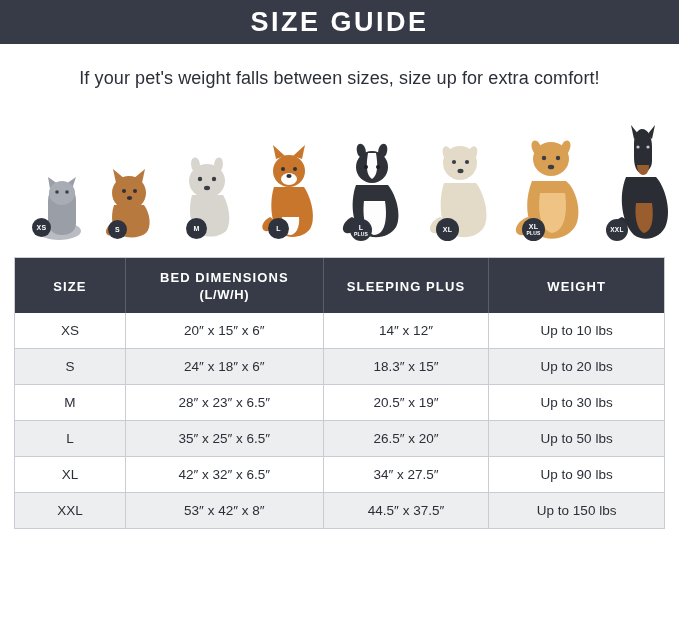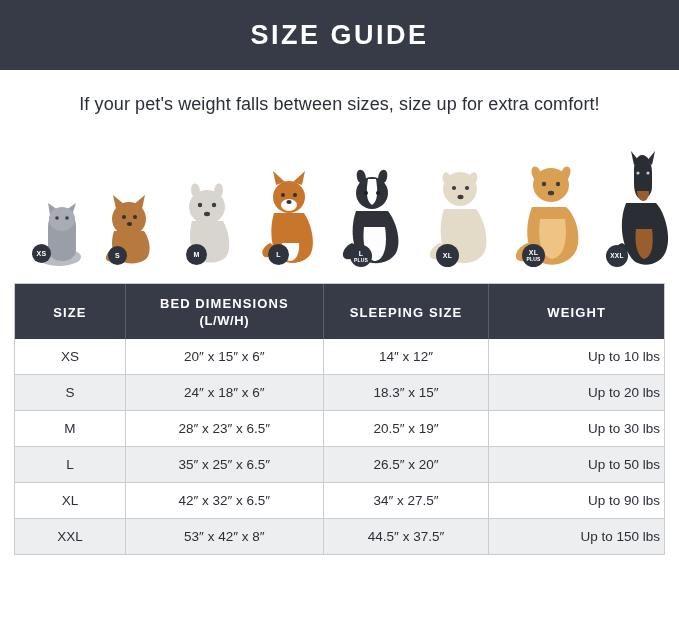--- a/index.html
+++ b/index.html
@@ -16,21 +16,21 @@
   }
   .page {
     position: relative;
     width: 679px;
     height: 641px;
     background: #ffffff;
   }
 
   
   .header {
-    height: 70px;
+    height: 44px;
     background: #373b47;
     display: flex;
     align-items: center;
     justify-content: center;
   }
   .header-title {
     color: #ffffff;
     font-size: 27px;
     font-weight: bold;
     letter-spacing: 2.5px;
@@ -106,21 +106,21 @@
     margin-top: 2px;
   }
   tbody td {
     font-size: 13.5px;
     text-align: center;
     padding: 10px 4px;
     border-right: 1px solid #c9ccd2;
     border-bottom: 1px solid #c9ccd2;
     color: #2b2f38;
   }
-  tbody td:last-child { border-right: none; text-align: right; }
+  tbody td:last-child { border-right: none; }
   tbody tr:nth-child(odd) td { background: #ffffff; }
   tbody tr:nth-child(even) td { background: #eceef0; }
 
   col.c1 { width: 17%; }
   col.c2 { width: 30.5%; }
   col.c3 { width: 25.5%; }
   col.c4 { width: 27%; }
 </style>
 </head>
 <body>
@@ -322,21 +322,21 @@
       <thead>
         <tr>
           <th>
             <span>SIZE</span>
           </th>
           <th>
             <span>BED DIMENSIONS</span>
             <span class="sub">(L/W/H)</span>
           </th>
           <th>
-            <span>SLEEPING SIZE</span>
+            <span>SLEEPING PLUS</span>
           </th>
           <th>
             <span>WEIGHT</span>
           </th>
         </tr>
       </thead>
       <tbody>
         <tr>
           <td>XS</td>
           <td>20″ x 15″ x 6″</td>

